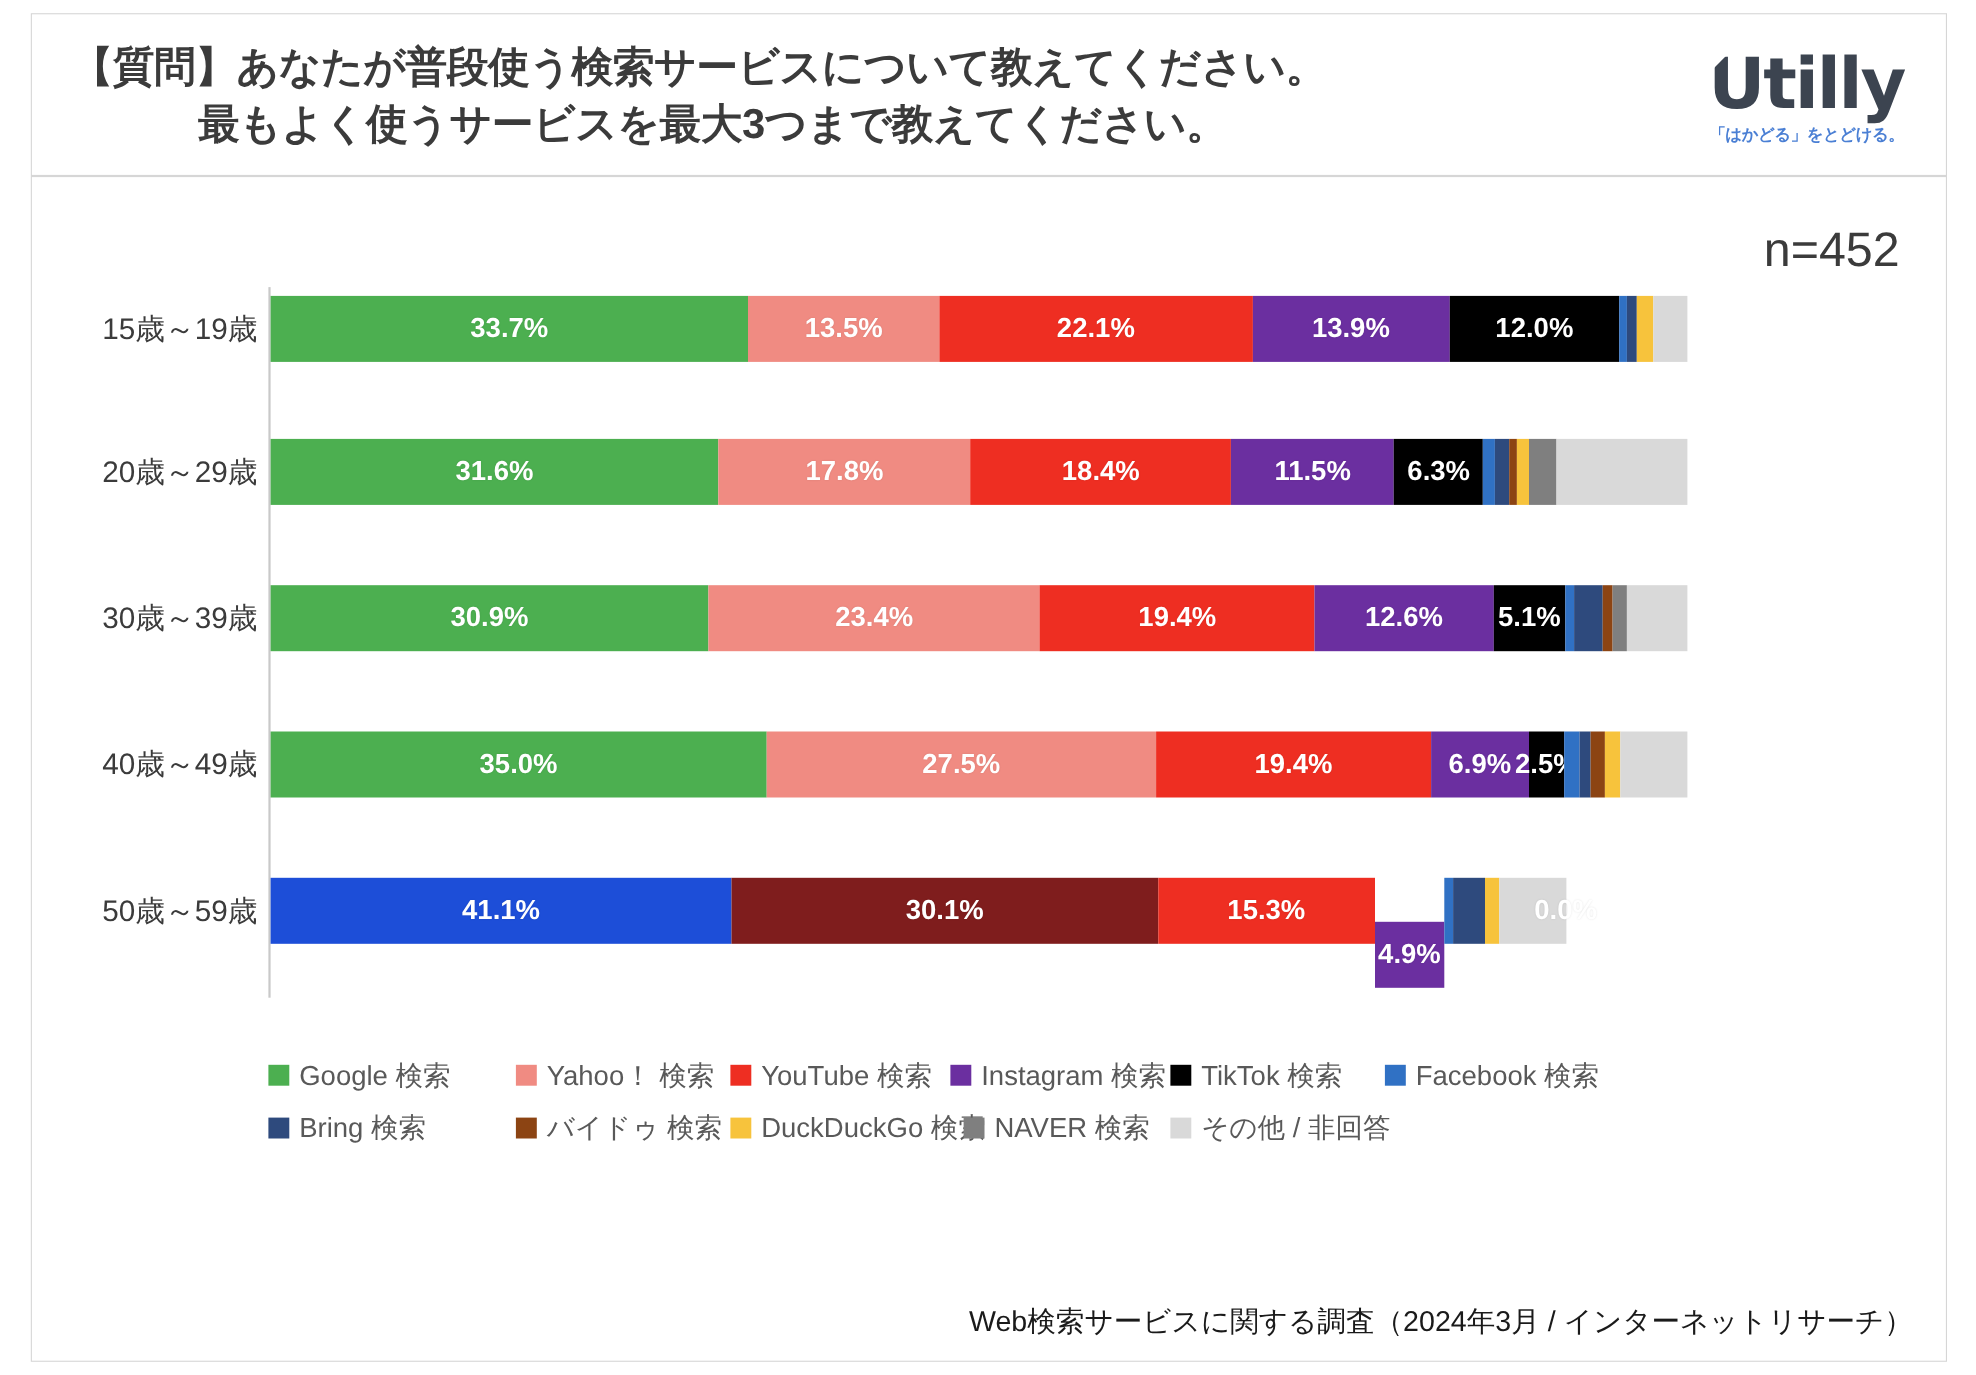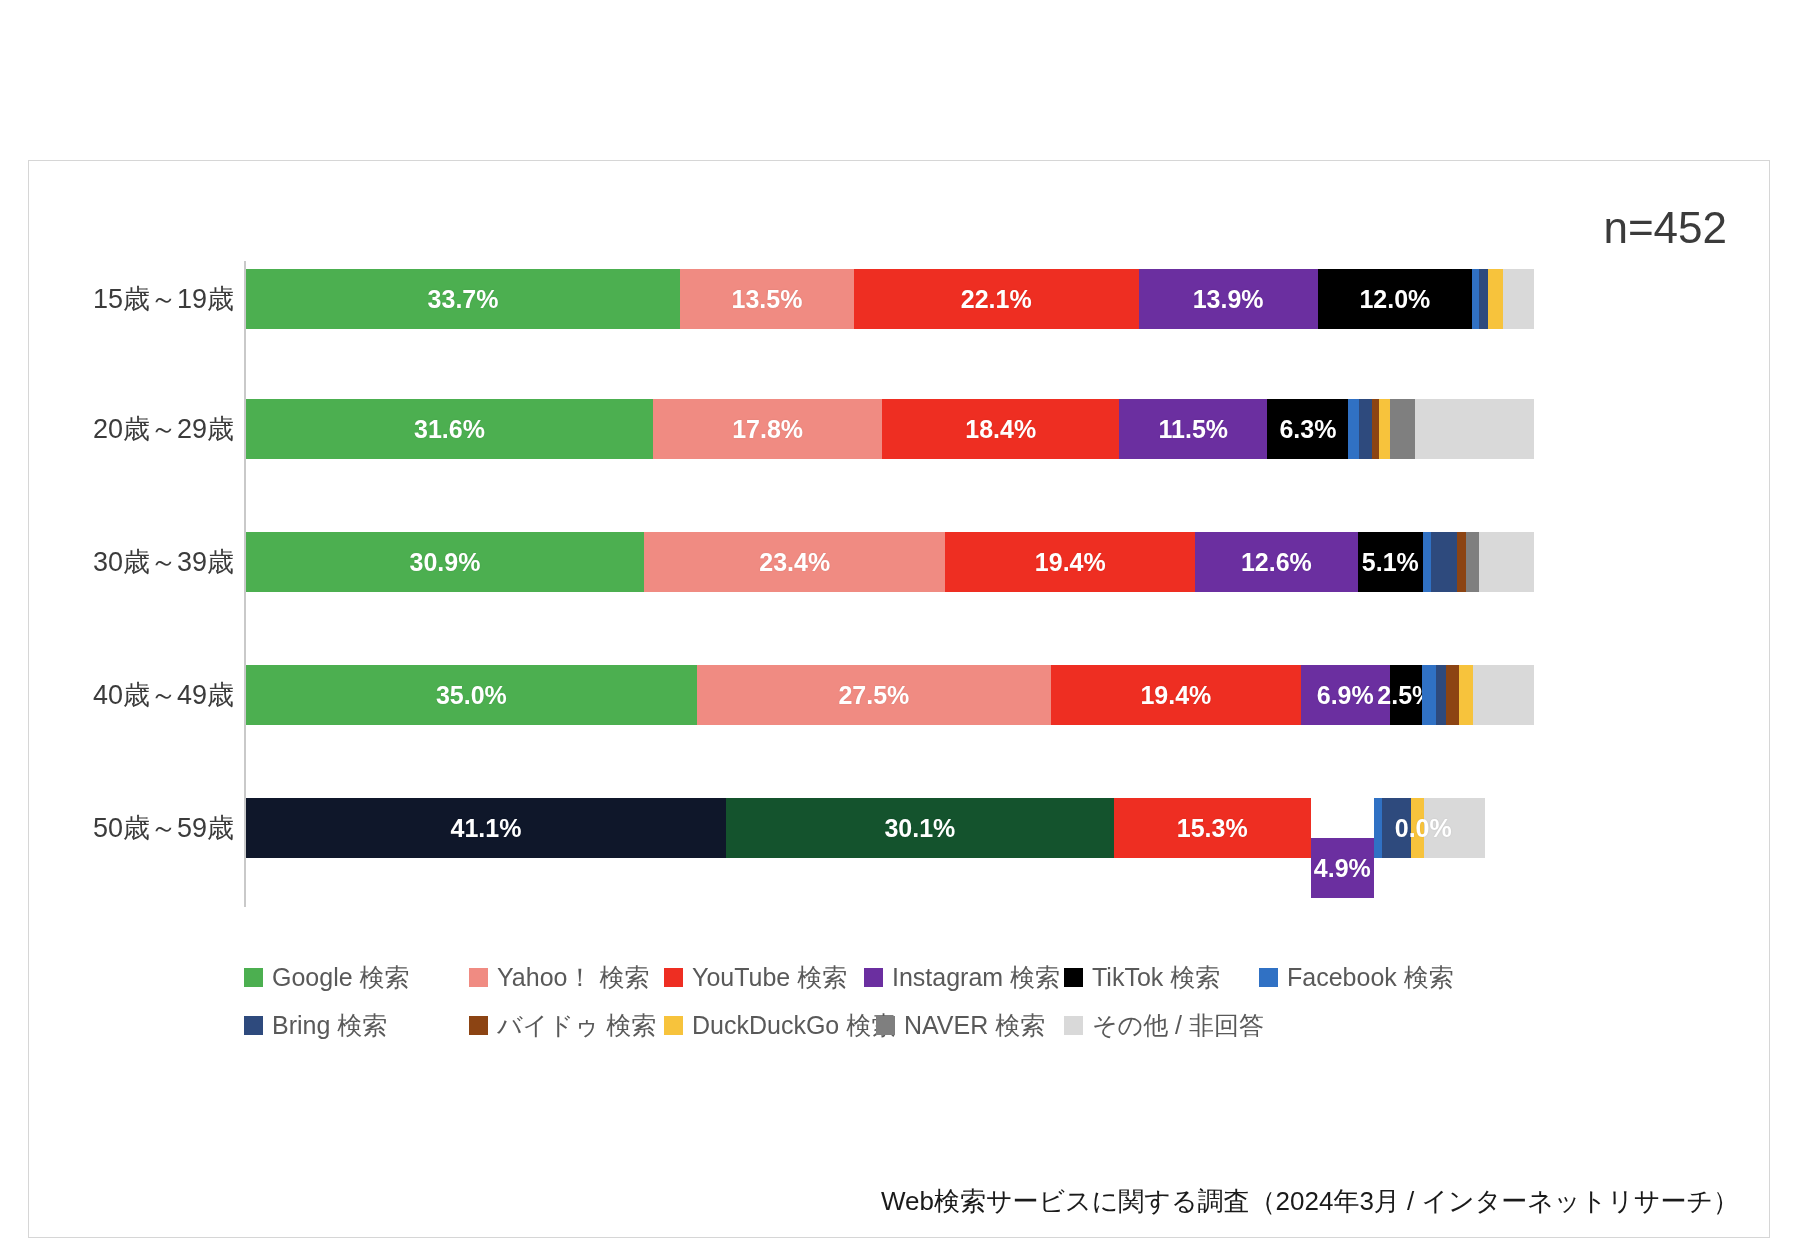--- a/index.html
+++ b/index.html
@@ -216,20 +216,32 @@
     font-size: 26px;
     color: #1a1a1a;
     white-space: nowrap;
   }
 </style>
 </head>
 <body>
 
 <div id="slide">
 
+  <div id="header">
+    <div id="title-block">
+      <div class="title-line">【質問】あなたが普段使う検索サービスについて教えてください。</div>
+      <div class="title-line indent">最もよく使うサービスを最大3つまで教えてください。</div>
+    </div>
+
+    <div id="logo">
+      <div id="logo-word">Utilly</div>
+      <div id="logo-dot"></div>
+      <div id="logo-tag">「はかどる」をとどける。</div>
+    </div>
+  </div>
 
   <div id="body-frame">
 
     <div id="n-label">n=452</div>
 
     <div id="plot">
       <div id="axis-line"></div>
       <div id="bars">
           <div class="bar-row" style="top: 8px;">
             <div class="cat-label">15歳～19歳</div>
@@ -327,24 +339,24 @@
               <div class="seg" title="Facebook 検索 1.1%" style="width: 14.168px; background: rgb(48, 113, 196);"></div>
               <div class="seg" title="Bring 検索 0.8%" style="width: 10.304px; background: rgb(46, 74, 125);"></div>
               <div class="seg" title="バイドゥ 検索 1%" style="width: 12.88px; background: rgb(140, 68, 19);"></div>
               <div class="seg" title="DuckDuckGo 検索 1.1%" style="width: 14.168px; background: rgb(247, 195, 60);"></div>
               <div class="seg" title="その他 / 非回答 4.7%" style="width: 60.536px; background: rgb(217, 217, 217);"></div>
             </div>
           </div>
           <div class="bar-row" style="top: 537px;">
             <div class="cat-label">50歳～59歳</div>
             <div class="bar-track" style="position: absolute;">
-              <div class="seg" title="Google 検索 41.1%" style="width: 480px; background: #0f172a;">
+              <div class="seg" title="Google 検索 41.1%" style="width: 419px; background: #1d4ed8;">
                 <span class="seg-label">41.1%</span>
               </div>
-              <div class="seg" title="Yahoo！ 検索 30.1%" style="width: 387.688px; background: #14532d;">
+              <div class="seg" title="Yahoo！ 検索 30.1%" style="width: 387.688px; background: #7f1d1d;">
                 <span class="seg-label">30.1%</span>
               </div>
               <div class="seg" title="YouTube 検索 15.3%" style="width: 197.064px; background: rgb(238, 46, 34);">
                 <span class="seg-label">15.3%</span>
               </div>
               <div class="seg" title="Instagram 検索 4.9%" style="width: 63.112px; background: rgb(107, 47, 160); margin-top: 40px;">
                 <span class="seg-label">4.9%</span>
               </div>
               <div class="seg" title="Facebook 検索 0.6%" style="width: 7.728px; background: rgb(48, 113, 196);"></div>
               <div class="seg" title="Bring 検索 2.3%" style="width: 29.624px; background: rgb(46, 74, 125);"></div>

